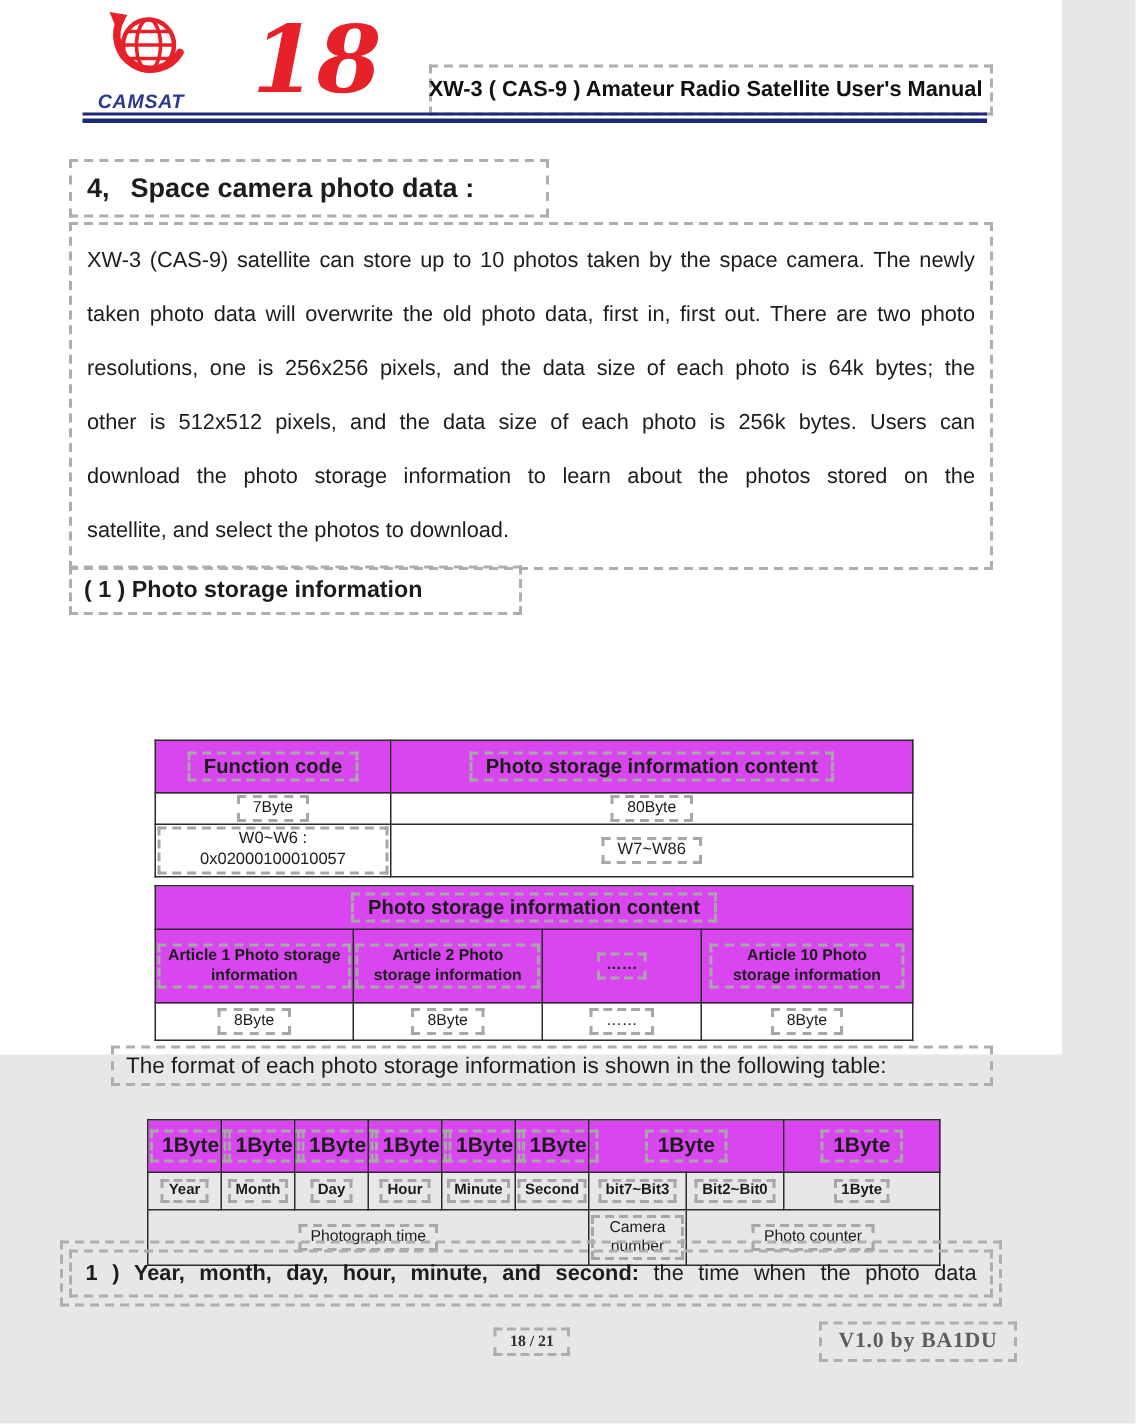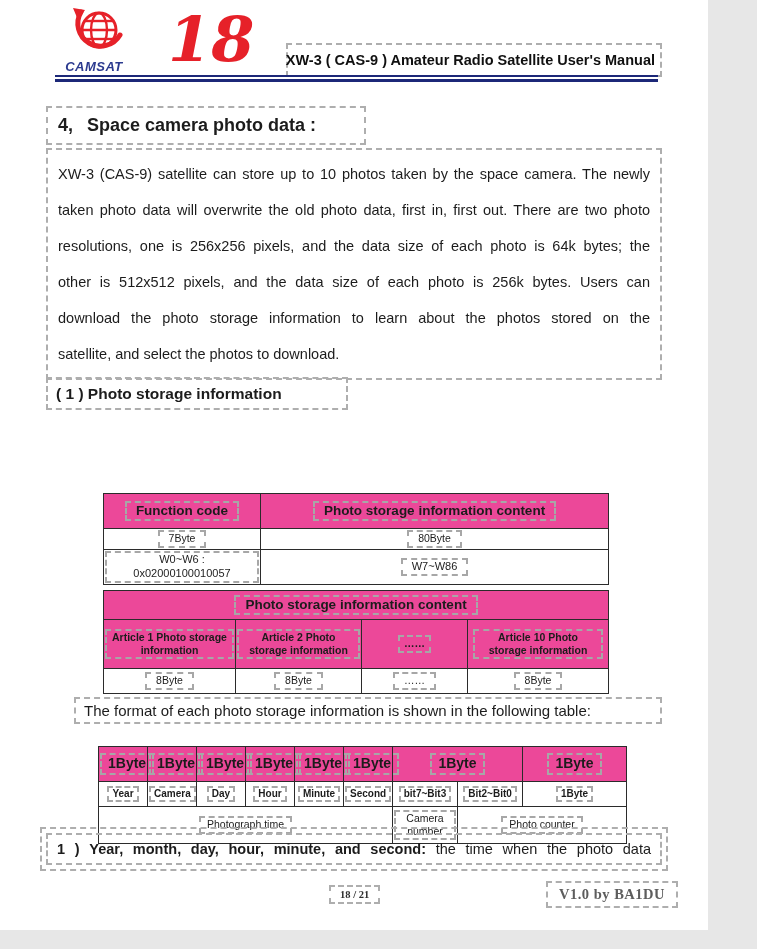--- a/index.html
+++ b/index.html
@@ -2,21 +2,21 @@
 <html><head>
 <meta charset="utf-8">
 <style>
   html,body{margin:0;padding:0;}
   body{
     width:757px;height:949px;position:relative;overflow:hidden;
     background:#e7e7e7;
     font-family:"Liberation Sans",sans-serif;
     color:#1c1c1c;
   }
-  .page{position:absolute;left:0;top:0;width:708px;height:930px;background:#ffffff;}
+  .page{position:absolute;left:0;top:0;width:708px;height:703px;background:#ffffff;}
   .dashbox{border:2px dashed #aeaeae;box-sizing:border-box;}
   .tag{display:inline-block;border:2px dashed #a7a7a7;padding:0 9px;line-height:1.25;}
 
   
   .logo{position:absolute;left:52px;top:6px;width:84px;text-align:center;}
   .logo-text{color:#2b3a8f;font-weight:bold;font-style:italic;font-size:13px;letter-spacing:.5px;margin-top:-3px;}
   .big-num{position:absolute;left:168px;top:0px;font-family:"DejaVu Serif",serif;
     font-style:italic;font-weight:bold;font-size:62px;color:#e62129;line-height:80px;}
   .title-box{position:absolute;left:286px;top:43px;width:376px;height:34px;
     display:flex;align-items:center;justify-content:flex-end;padding-right:5px;}
@@ -34,21 +34,21 @@
   .p2{position:absolute;left:46px;top:412px;width:616px;padding:4px 10px;}
   .pline{font-size:14.5px;line-height:36px;text-align:justify;text-align-last:justify;}
   .p2 .pline{line-height:34px;}
   .pline.last{text-align-last:left;}
   .sub-box{position:absolute;left:46px;top:377px;width:302px;height:33px;display:flex;align-items:center;}
   .sub-text{font-weight:bold;font-size:15.5px;margin-left:8px;}
 
   
   table{border-collapse:collapse;position:absolute;table-layout:fixed;}
   td{border:1px solid #2b2b2b;text-align:center;vertical-align:middle;padding:1px 1px;}
-  .gray{background:#ec4899;}
+  .gray{background:#d946ef;}
   .t1{left:103px;top:493px;width:505px;}
   .t1 .hd td{height:32px;font-weight:bold;font-size:13.5px;}
   .t1 .r1 td{height:18px;font-size:10.5px;}
   .t1 .r2 td{height:20px;font-size:11px;}
   .t2{left:103px;top:590px;width:505px;}
   .t2 .hd td{height:26px;font-weight:bold;font-size:13.5px;}
   .t2 .r1 td{height:46px;font-size:10.5px;font-weight:bold;}
   .t2 .r1 .tag{padding:0 4px;max-width:118px;}
   .t2 .r2 td{height:22px;font-size:10.5px;}
   .sentence-box{position:absolute;left:74px;top:697px;width:588px;height:27px;display:flex;align-items:center;}
@@ -191,21 +191,21 @@
       <td class="gray"><span class="tag">1Byte</span></td>
       <td class="gray"><span class="tag">1Byte</span></td>
       <td class="gray"><span class="tag">1Byte</span></td>
       <td class="gray"><span class="tag">1Byte</span></td>
       <td class="gray"><span class="tag">1Byte</span></td>
       <td class="gray" colspan="2"><span class="tag">1Byte</span></td>
       <td class="gray"><span class="tag">1Byte</span></td>
     </tr>
     <tr class="r1">
       <td><span class="tag">Year</span></td>
-      <td><span class="tag">Camera</span></td>
+      <td><span class="tag">Month</span></td>
       <td><span class="tag">Day</span></td>
       <td><span class="tag">Hour</span></td>
       <td><span class="tag">Minute</span></td>
       <td><span class="tag">Second</span></td>
       <td><span class="tag">bit7~Bit3</span></td>
       <td><span class="tag">Bit2~Bit0</span></td>
       <td><span class="tag">1Byte</span></td>
     </tr>
     <tr class="r2">
       <td colspan="6"><span class="tag">Photograph time</span></td>

